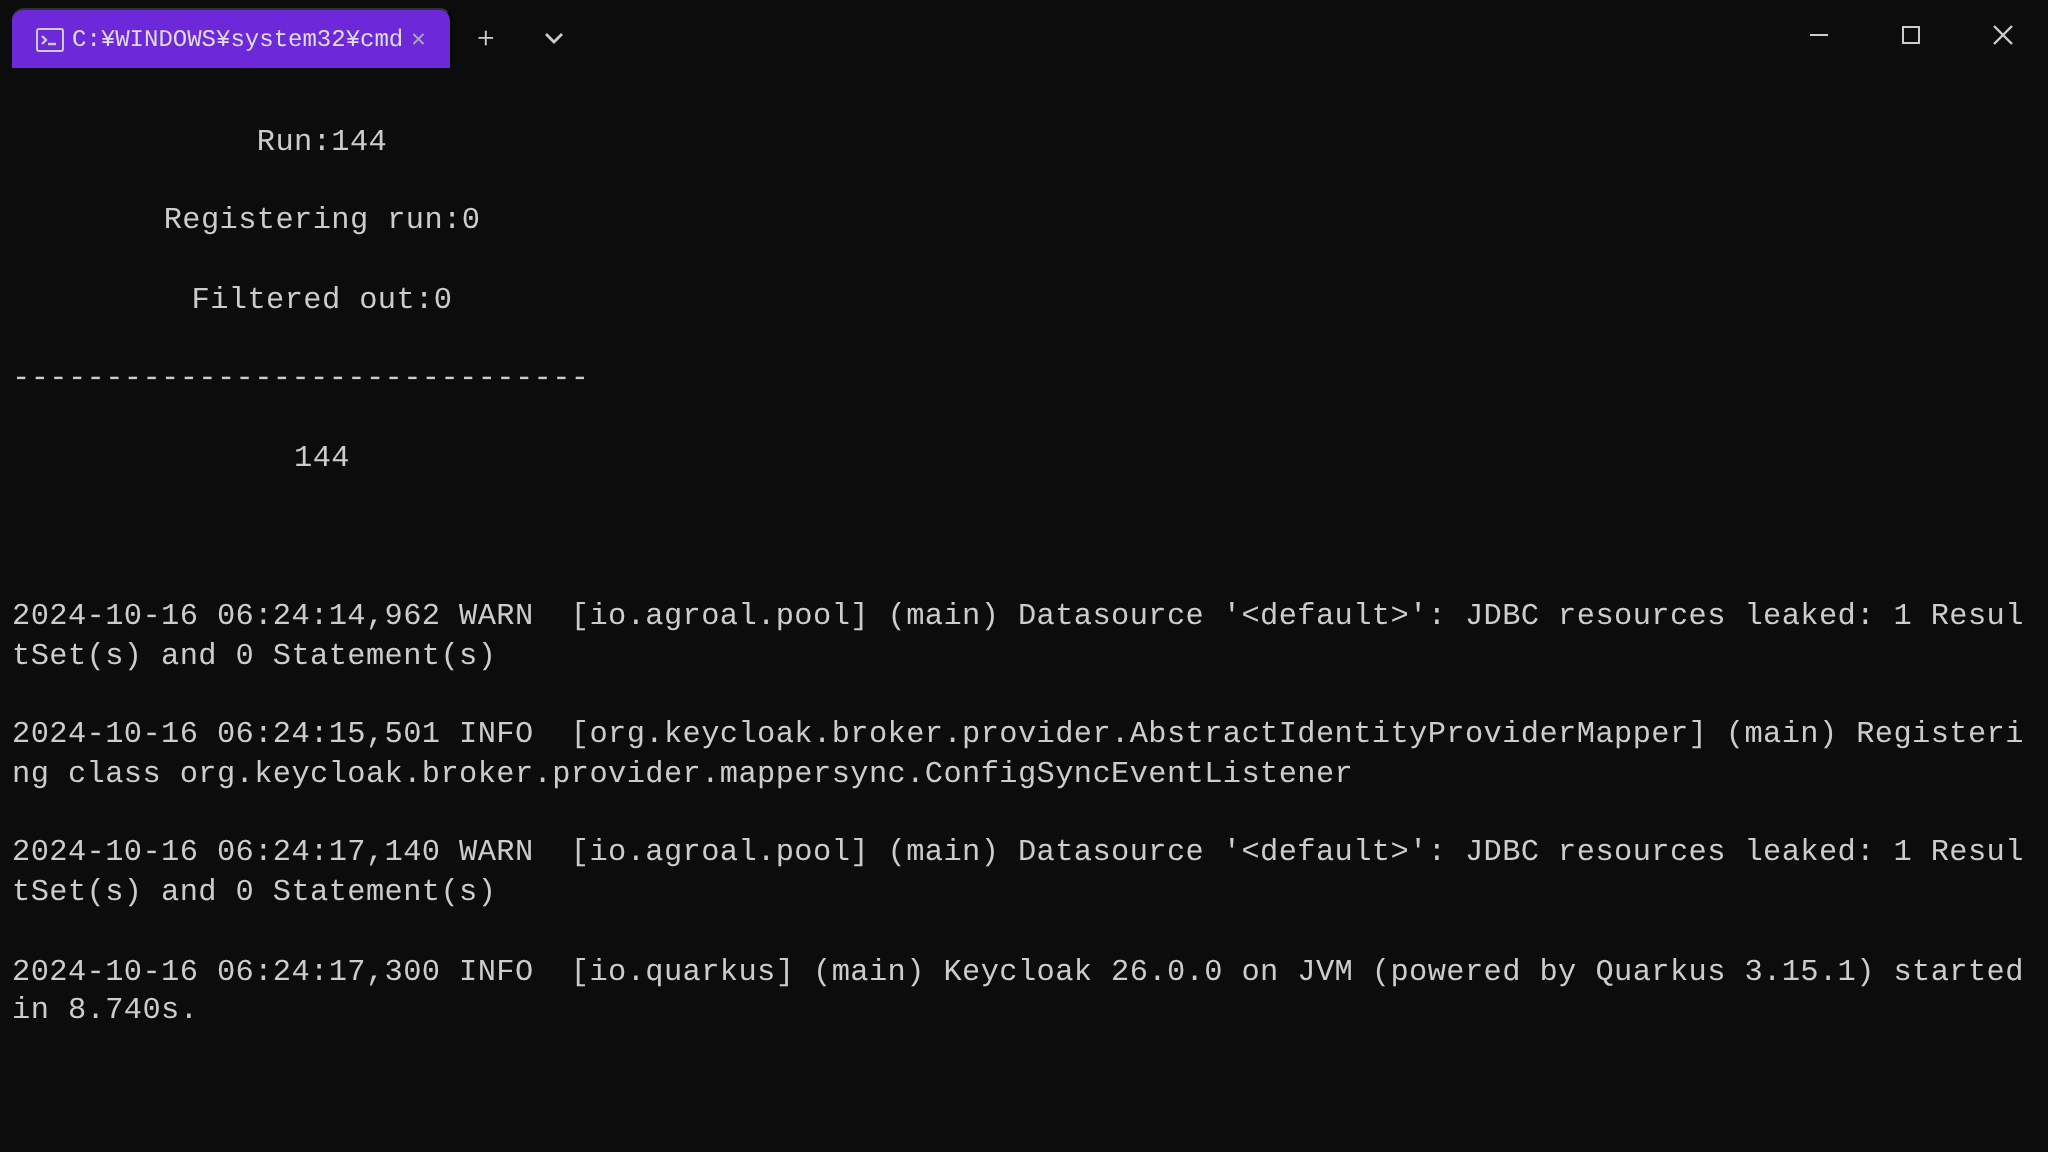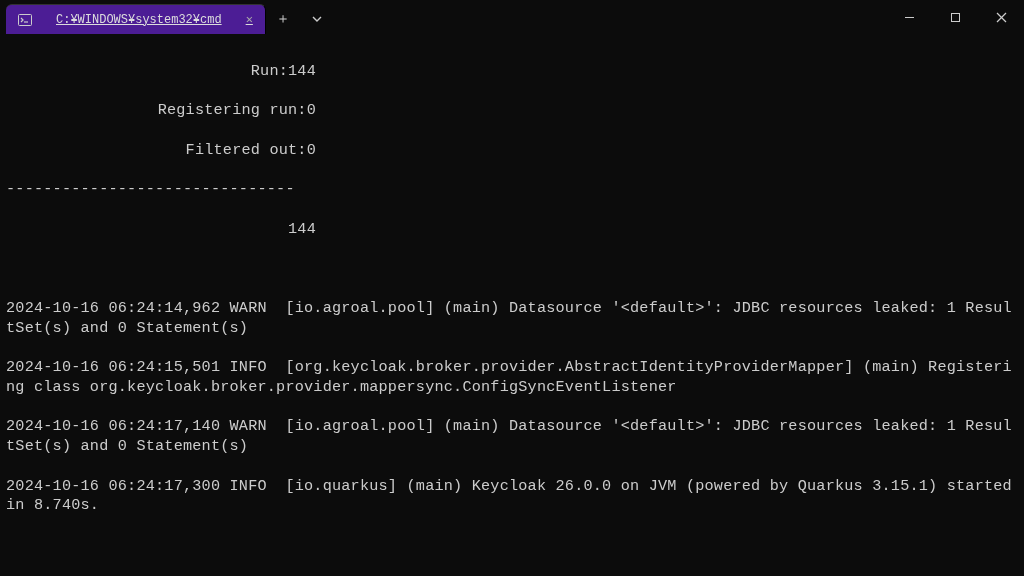--- a/index.html
+++ b/index.html
@@ -19,33 +19,32 @@
     align-items: stretch;
     justify-content: space-between;
   }
   .tabs-area {
     display: flex;
     align-items: stretch;
   }
   .tab {
     display: flex;
     align-items: center;
-    gap: 24px;
+    gap: 4px;
     padding: 0 12px;
-    background: #4c1d95;
+    background: #6d28d9;
     border-top: 1px solid #333;
     border-right: 1px solid #000;
     border-top-left-radius: 6px;
     border-top-right-radius: 6px;
     min-width: 180px;
     margin-top: 4px;
     margin-left: 6px;
     font-size: 12px;
     color: #dddddd;
-    text-decoration: underline;
   }
   .tab .terminal-icon {
     width: 14px; height: 14px;
     display: inline-flex;
     align-items: center; justify-content: center;
   }
   .tab .close {
     margin-left: auto;
     color: #aaa;
     font-size: 12px;
@@ -75,21 +74,21 @@
     padding: 8px 6px;
     white-space: pre-wrap;
     word-break: break-all;
     line-height: 1.3;
     font-size: 15.2px;
     letter-spacing: 0.2px;
   }
   .stat-line {
     display: flex;
     width: 310px;
-    justify-content: flex-end;
+    justify-content: center;
   }
   .log-line { display: block; }
 </style>
 </head>
 <body>
 
 <div class="titlebar">
   <div class="tabs-area">
     <div class="tab">
       <span class="terminal-icon">

